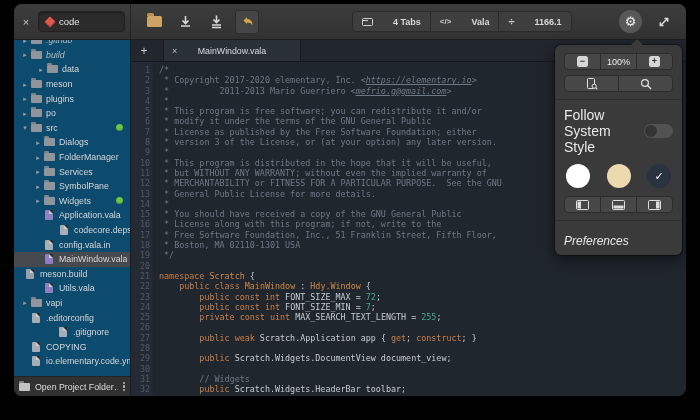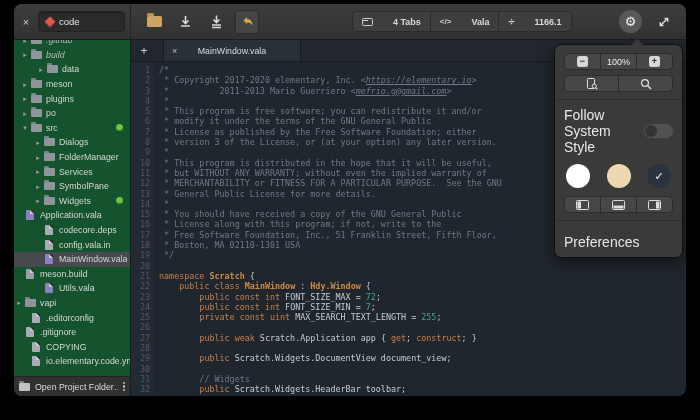--- a/index.html
+++ b/index.html
@@ -29,21 +29,21 @@
     overflow:hidden;margin-left:86px;}
   .seg-group .seg-btn{display:flex;align-items:center;gap:20px;padding:0 9px;color:#d9d9d9;
     font-size:9px;border-right:1px solid #2a2a2a;font-weight:bold;}
   .seg-group .seg-btn:last-child{border-right:none;}
   .goto-glyph{color:#cfcfcf;font-size:11px;line-height:1;}
   .gear-btn{margin-left:auto;width:23px;height:23px;border-radius:50%;background:#585858;
     display:flex;align-items:center;justify-content:center;color:#eee;font-size:13px;}
   .fullscreen-btn{width:22px;height:22px;display:flex;align-items:center;justify-content:center;margin-left:4px;}
   
   .app-body{flex:1;display:flex;min-height:0;}
-  .sidebar{width:117px;flex:0 0 117px;background:#14532d;border-right:1px solid #1b1b1b;
+  .sidebar{width:117px;flex:0 0 117px;background:#0c4a6e;border-right:1px solid #1b1b1b;
     display:flex;flex-direction:column;}
   .tree{flex:1;overflow:hidden;position:relative;}
   .tree-inner{position:absolute;top:-7px;left:0;right:0;}
   .trow{height:14.6px;display:flex;align-items:center;font-size:8.8px;color:#d6d6d6;position:relative;}
   .trow.selected{background:#46494d;}
   .trow.italic .tlabel{font-style:italic;color:#b9b9b9;}
   .exp{width:10px;flex:0 0 10px;color:#9a9a9a;font-size:7px;text-align:center;line-height:1;}
   .ticon{flex:0 0 12px;margin-right:4px;display:flex;align-items:center;justify-content:center;}
   .tfolder{width:11px;height:8px;background:#90959c;border-radius:1px;position:relative;}
   .tfolder::before{content:"";position:absolute;top:-2px;left:0;width:5px;height:2px;
@@ -69,21 +69,21 @@
   .newtab{width:26px;display:flex;align-items:center;justify-content:center;color:#cfcfcf;font-size:12px;}
   .etab{width:138px;margin-left:6px;background:#2a3038;border-left:1px solid #171b21;
     border-right:1px solid #171b21;position:relative;display:flex;align-items:center;}
   .etab-close{position:absolute;left:8px;color:#b9bec6;font-size:9px;}
   .etab-title{flex:1;text-align:center;color:#d7dbe1;font-size:8.8px;}
   .editor{flex:1;display:flex;overflow:hidden;font-family:"DejaVu Sans Mono",monospace;
     font-size:8.4px;line-height:10.3px;}
   .gutter{flex:0 0 22px;background:#242a33;color:#4e5a69;text-align:right;padding:3px 3px 0 0;}
   .codearea{flex:1;padding:3px 0 0 6px;white-space:pre;overflow:hidden;}
   .cmt{color:#6e7987;} .lnk{color:#6e7987;text-decoration:underline;font-style:italic;}
-  .kw{color:#c87f48;} .cls{color:#cd8a45;font-weight:bold;} .num{color:#3fa98c;} .pln{color:#c6ccd4;}
+  .kw{color:#c87f48;} .cls{color:#cd8a45;font-weight:normal;} .num{color:#3fa98c;} .pln{color:#c6ccd4;}
   
   .popover{position:absolute;left:541px;top:41px;width:127px;background:#3a3a3a;border-radius:6px;
     box-shadow:0 5px 16px rgba(0,0,0,.55),0 0 0 1px rgba(0,0,0,.4);padding:8px 9px 7px 9px;z-index:10;}
   .popover::before{content:"";position:absolute;top:-6px;left:76px;border:6px solid transparent;
     border-top:none;border-bottom:6px solid #3a3a3a;}
   .pseg{display:flex;height:17px;background:#474747;border:1px solid #2c2c2c;border-radius:4px;
     overflow:hidden;margin-bottom:5px;}
   .pseg>div{flex:1;display:flex;align-items:center;justify-content:center;
     border-right:1px solid #2c2c2c;color:#ececec;font-size:9px;}
   .pseg>div:last-child{border-right:none;}
@@ -91,21 +91,21 @@
     display:flex;align-items:center;justify-content:center;font-size:9px;font-weight:bold;line-height:1;}
   .psep{height:1px;background:#2e2e2e;margin:7px -9px;}
   .toggle-row{display:flex;align-items:center;justify-content:space-between;}
   .toggle-label{color:#e8e8e8;font-size:14px;}
   .switch{width:29px;height:14px;border-radius:7px;background:#525252;position:relative;flex:0 0 29px;}
   .switch .knob{position:absolute;left:1px;top:1px;width:12px;height:12px;border-radius:50%;background:#343434;}
   .swatches{display:flex;justify-content:space-between;padding:9px 2px 8px 2px;}
   .swatch{width:24px;height:24px;border-radius:50%;display:flex;align-items:center;justify-content:center;
     font-size:11px;color:#fff;}
   .layout-seg{height:17px;margin-bottom:0;}
-  .pref{color:#e6e6e6;font-size:14px;padding-top:6px;}
+  .pref{color:#e6e6e6;font-size:12px;padding-top:6px;font-style:italic;}
   svg{display:block;}
 </style>
 </head>
 <body>
 
 <div class="window">
 
   <div class="header">
     <div class="hdr-left">
       <div class="win-close">×</div>
@@ -248,77 +248,77 @@
               <span class="tlabel">SymbolPane</span>
             </div>
             <div class="trow" style="padding-left: 19px;">
               <span class="exp">▸</span>
               <span class="ticon">
                 <span class="tfolder"></span>
               </span>
               <span class="tlabel">Widgets</span>
               <span class="badge"></span>
             </div>
+            <div class="trow" style="padding-left: 19px;">
+              <span class="exp"></span>
+              <span class="ticon">
+                <span class="tfile vala"></span>
+              </span>
+              <span class="tlabel">Application.vala</span>
+            </div>
+            <div class="trow" style="padding-left: 34px; text-align: center;">
+              <span class="exp"></span>
+              <span class="ticon">
+                <span class="tfile "></span>
+              </span>
+              <span class="tlabel">codecore.deps</span>
+            </div>
+            <div class="trow" style="padding-left: 19px;">
+              <span class="exp"></span>
+              <span class="ticon">
+                <span class="tfile "></span>
+              </span>
+              <span class="tlabel">config.vala.in</span>
+            </div>
+            <div class="trow selected" style="padding-left: 19px;">
+              <span class="exp"></span>
+              <span class="ticon">
+                <span class="tfile vala"></span>
+              </span>
+              <span class="tlabel">MainWindow.vala</span>
+            </div>
             <div class="trow" style="">
               <span class="exp"></span>
               <span class="ticon">
+                <span class="tfile build"></span>
+              </span>
+              <span class="tlabel">meson.build</span>
+            </div>
+            <div class="trow" style="padding-left: 19px;">
+              <span class="exp"></span>
+              <span class="ticon">
                 <span class="tfile vala"></span>
               </span>
-              <span class="tlabel">Application.vala</span>
-            </div>
-            <div class="trow" style="padding-left: 19px; text-align: center;">
-              <span class="exp"></span>
-              <span class="ticon">
-                <span class="tfile "></span>
-              </span>
-              <span class="tlabel">codecore.deps</span>
-            </div>
-            <div class="trow" style="padding-left: 19px;">
-              <span class="exp"></span>
-              <span class="ticon">
-                <span class="tfile "></span>
-              </span>
-              <span class="tlabel">config.vala.in</span>
-            </div>
-            <div class="trow selected" style="padding-left: 19px;">
-              <span class="exp"></span>
-              <span class="ticon">
-                <span class="tfile vala"></span>
-              </span>
-              <span class="tlabel">MainWindow.vala</span>
-            </div>
-            <div class="trow" style="">
-              <span class="exp"></span>
-              <span class="ticon">
-                <span class="tfile build"></span>
-              </span>
-              <span class="tlabel">meson.build</span>
-            </div>
-            <div class="trow" style="padding-left: 19px;">
-              <span class="exp"></span>
-              <span class="ticon">
-                <span class="tfile vala"></span>
-              </span>
               <span class="tlabel">Utils.vala</span>
             </div>
-            <div class="trow" style="">
+            <div class="trow" style="padding-left: 6px;">
               <span class="exp">▸</span>
               <span class="ticon">
                 <span class="tfolder"></span>
               </span>
               <span class="tlabel">vapi</span>
             </div>
             <div class="trow" style="padding-left: 6px;">
               <span class="exp"></span>
               <span class="ticon">
                 <span class="tfile "></span>
               </span>
               <span class="tlabel">.editorconfig</span>
             </div>
-            <div class="trow" style="">
+            <div class="trow" style=" margin-left: 33px;">
               <span class="exp"></span>
               <span class="ticon">
                 <span class="tfile "></span>
               </span>
               <span class="tlabel">.gitignore</span>
             </div>
             <div class="trow" style="padding-left: 6px;">
               <span class="exp"></span>
               <span class="ticon">
                 <span class="tfile "></span>

